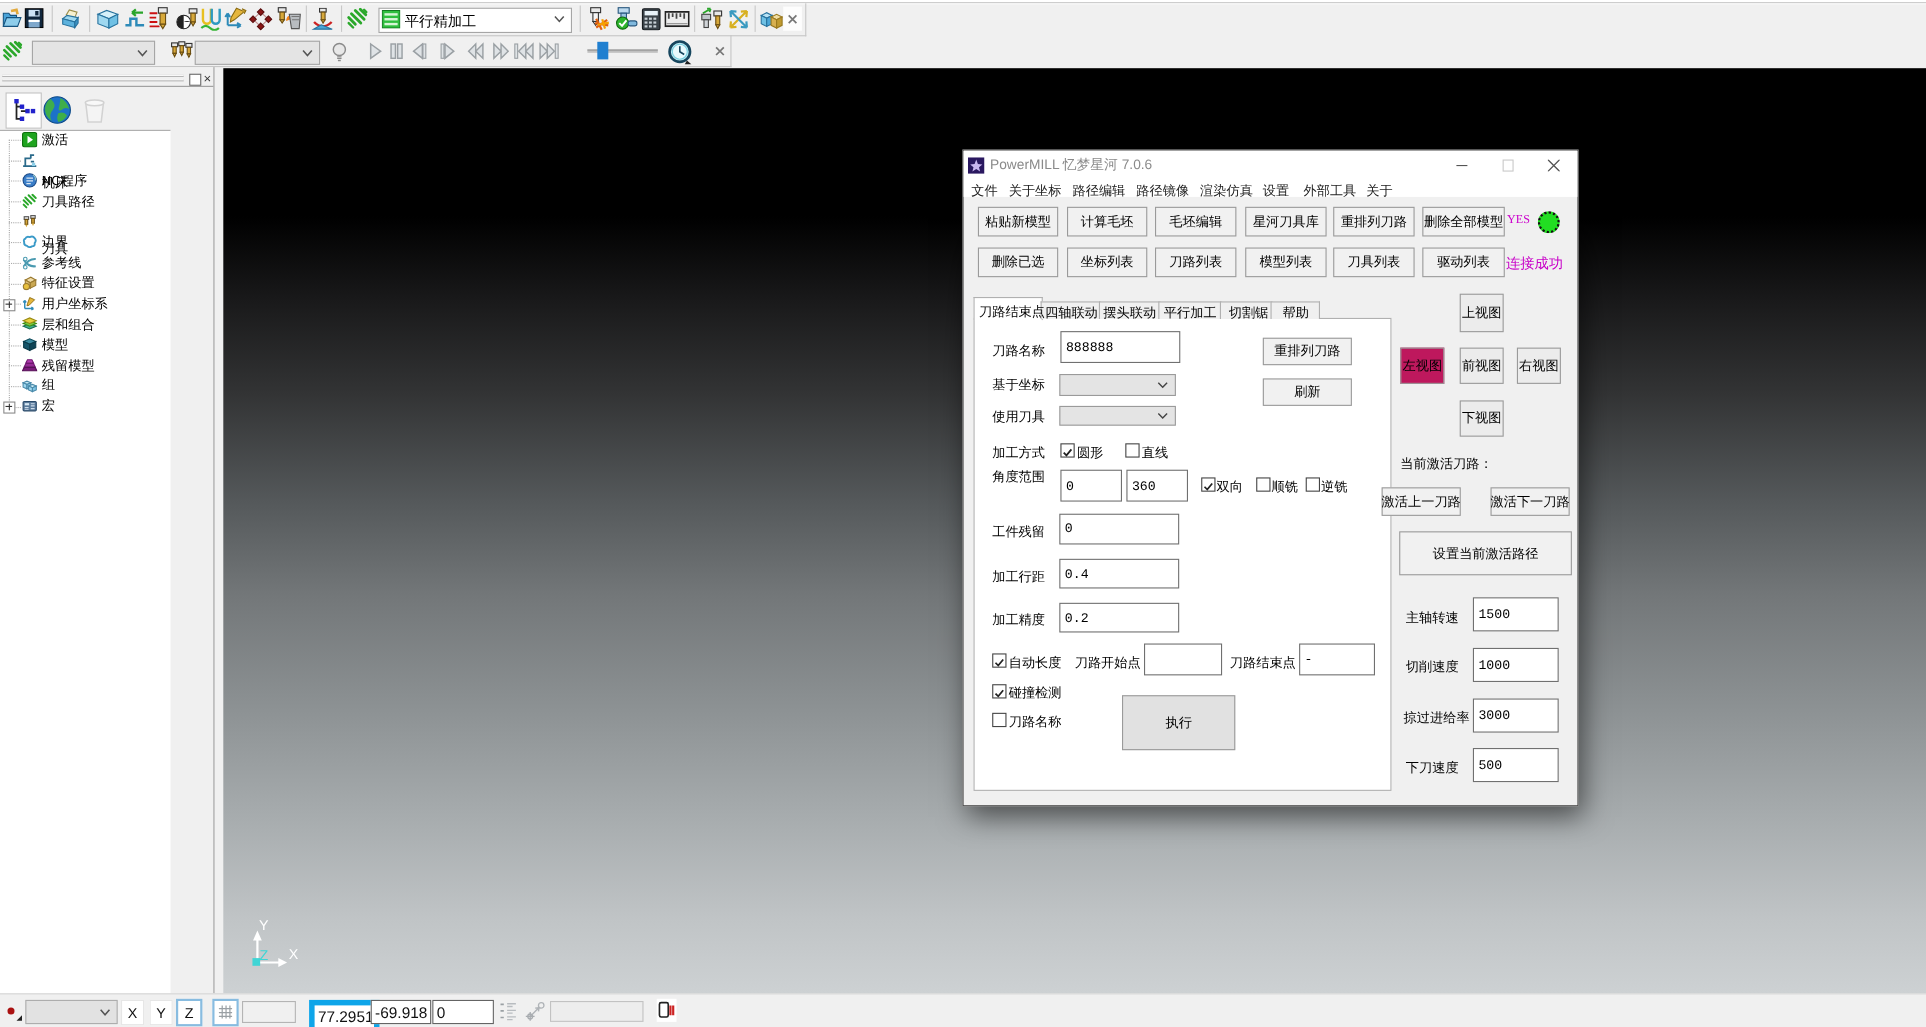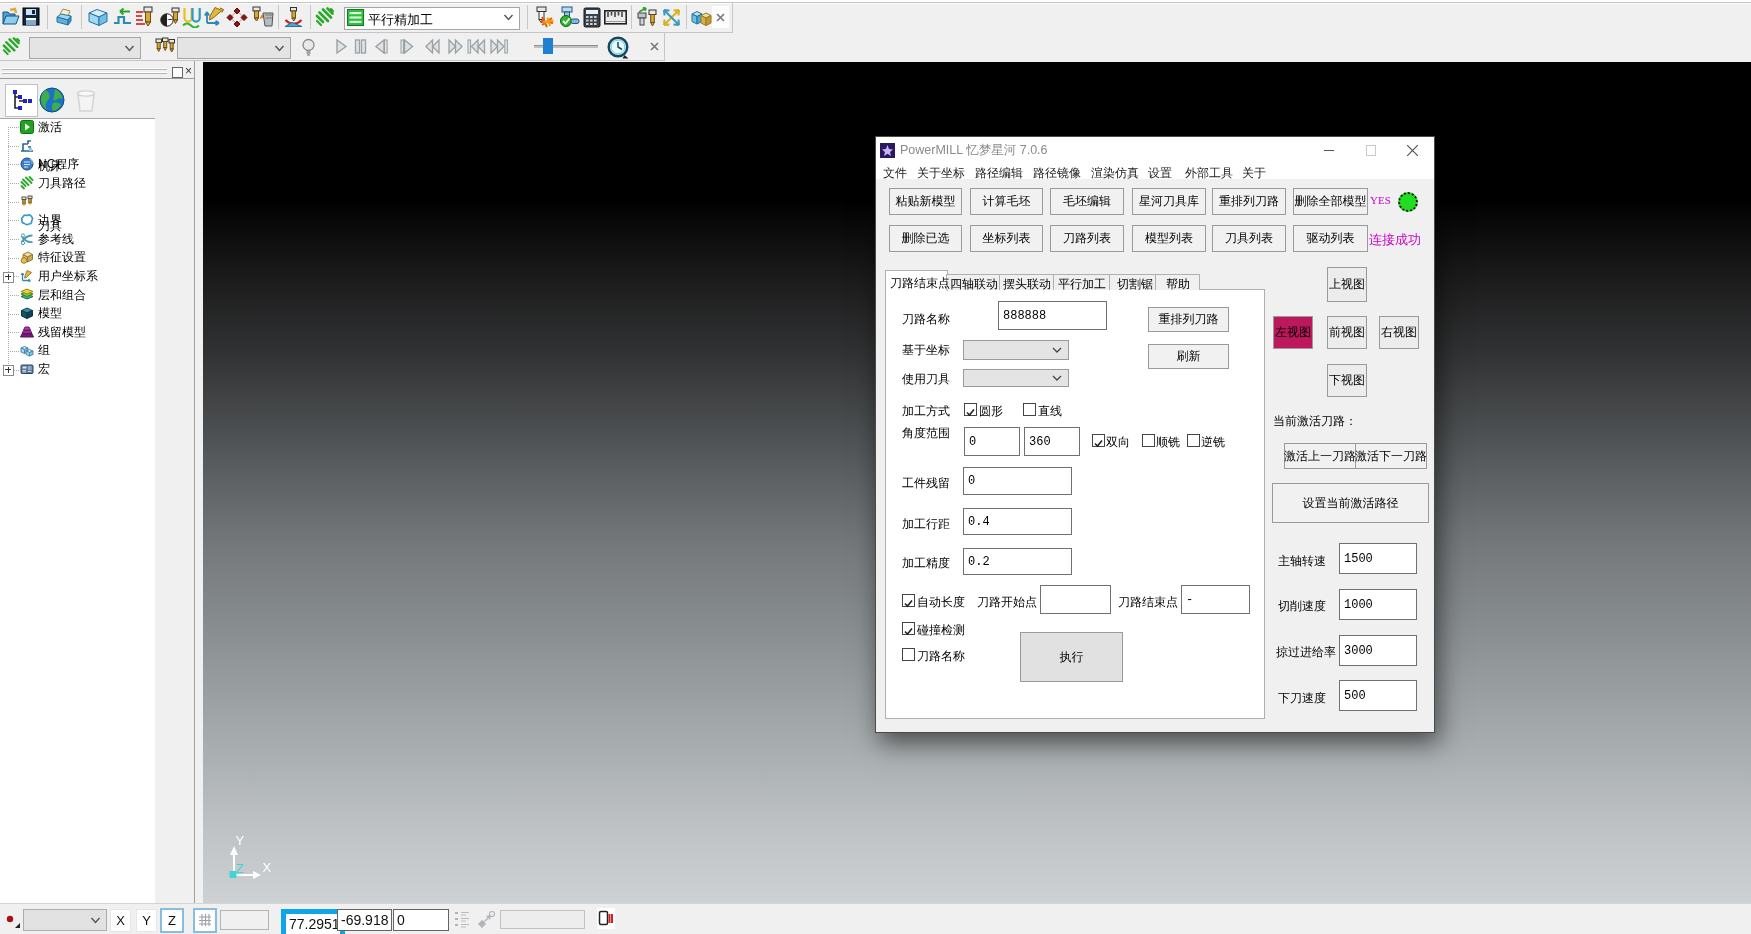--- a/index.html
+++ b/index.html
@@ -518,21 +518,21 @@
   <div class="abs" style="left:233px;top:137px;width:46px;height:15px;background:#f0f0f0;border:1px solid #b0b0b0;border-bottom:none;"></div>
   <div class="abs" style="left:279px;top:137px;width:43px;height:15px;background:#f0f0f0;border:1px solid #b0b0b0;border-bottom:none;"></div>
   <div class="lbl" style="left:14px;top:138px;">刀路结束点</div>
   <div class="lbl" style="left:74px;top:139px;">四轴联动</div>
   <div class="lbl" style="left:127px;top:139px;">摆头联动</div>
   <div class="lbl" style="left:182px;top:139px;">平行加工</div>
   <div class="lbl" style="left:241px;top:139px;">切割锯</div>
   <div class="lbl" style="left:290px;top:139px;">帮助</div>
 
   <div class="lbl" style="left:26px;top:174px;">刀路名称</div>
-  <div class="inp" style="left:88px;top:164px;width:103px;height:27px;margin-left:34px;">888888</div>
+  <div class="inp" style="left:88px;top:164px;width:103px;height:27px;">888888</div>
   <div class="lbl" style="left:26px;top:205px;">基于坐标</div>
   <div class="combo" style="left:87px;top:203px;width:104px;height:18px;">
       <svg style="position:absolute;right:6px;top:5px;" width="10" height="8" viewBox="0 0 10 8">
         <path d="M1 2 L5 6 L9 2" stroke="#444" stroke-width="1.3" fill="none"></path>
       </svg>
     </div>
   <div class="lbl" style="left:26px;top:234px;">使用刀具</div>
   <div class="combo" style="left:87px;top:232px;width:104px;height:16px;">
       <svg style="position:absolute;right:6px;top:4px;" width="10" height="8" viewBox="0 0 10 8">
         <path d="M1 2 L5 6 L9 2" stroke="#444" stroke-width="1.3" fill="none"></path>
@@ -580,21 +580,21 @@
 
   <div class="btn" style="left:272px;top:170px;width:79px;height:23px;">重排列刀路</div>
   <div class="btn" style="left:272px;top:207px;width:79px;height:23px;">刷新</div>
 
   <div class="btn" style="left:451px;top:130px;width:38px;height:33px;background:#ececec;">上视图</div>
   <div class="btn" style="left:397px;top:179px;width:38px;height:31px;background:#be185d;">左视图</div>
   <div class="btn" style="left:451px;top:179px;width:38px;height:31px;background:#ececec;">前视图</div>
   <div class="btn" style="left:503px;top:179px;width:38px;height:31px;background:#ececec;">右视图</div>
   <div class="btn" style="left:451px;top:227px;width:38px;height:31px;background:#ececec;">下视图</div>
   <div class="lbl" style="left:397px;top:276px;">当前激活刀路：</div>
-  <div class="btn" style="left:408px;top:306px;width:70px;height:24px;">激活上一刀路</div>
+  <div class="btn" style="left:380px;top:306px;width:70px;height:24px;">激活上一刀路</div>
   <div class="btn" style="left:479px;top:306px;width:70px;height:24px;">激活下一刀路</div>
   <div class="btn" style="left:396px;top:346px;width:155px;height:38px;">设置当前激活路径</div>
   <div class="lbl" style="left:402px;top:416px;">主轴转速</div>
   <div class="inp" style="left:463px;top:406px;width:72px;height:29px;">1500</div>
   <div class="lbl" style="left:402px;top:461px;">切削速度</div>
   <div class="inp" style="left:463px;top:452px;width:72px;height:29px;">1000</div>
   <div class="lbl" style="left:400px;top:507px;">掠过进给率</div>
   <div class="inp" style="left:463px;top:498px;width:72px;height:29px;">3000</div>
   <div class="lbl" style="left:402px;top:553px;">下刀速度</div>
   <div class="inp" style="left:463px;top:543px;width:72px;height:29px;">500</div>

